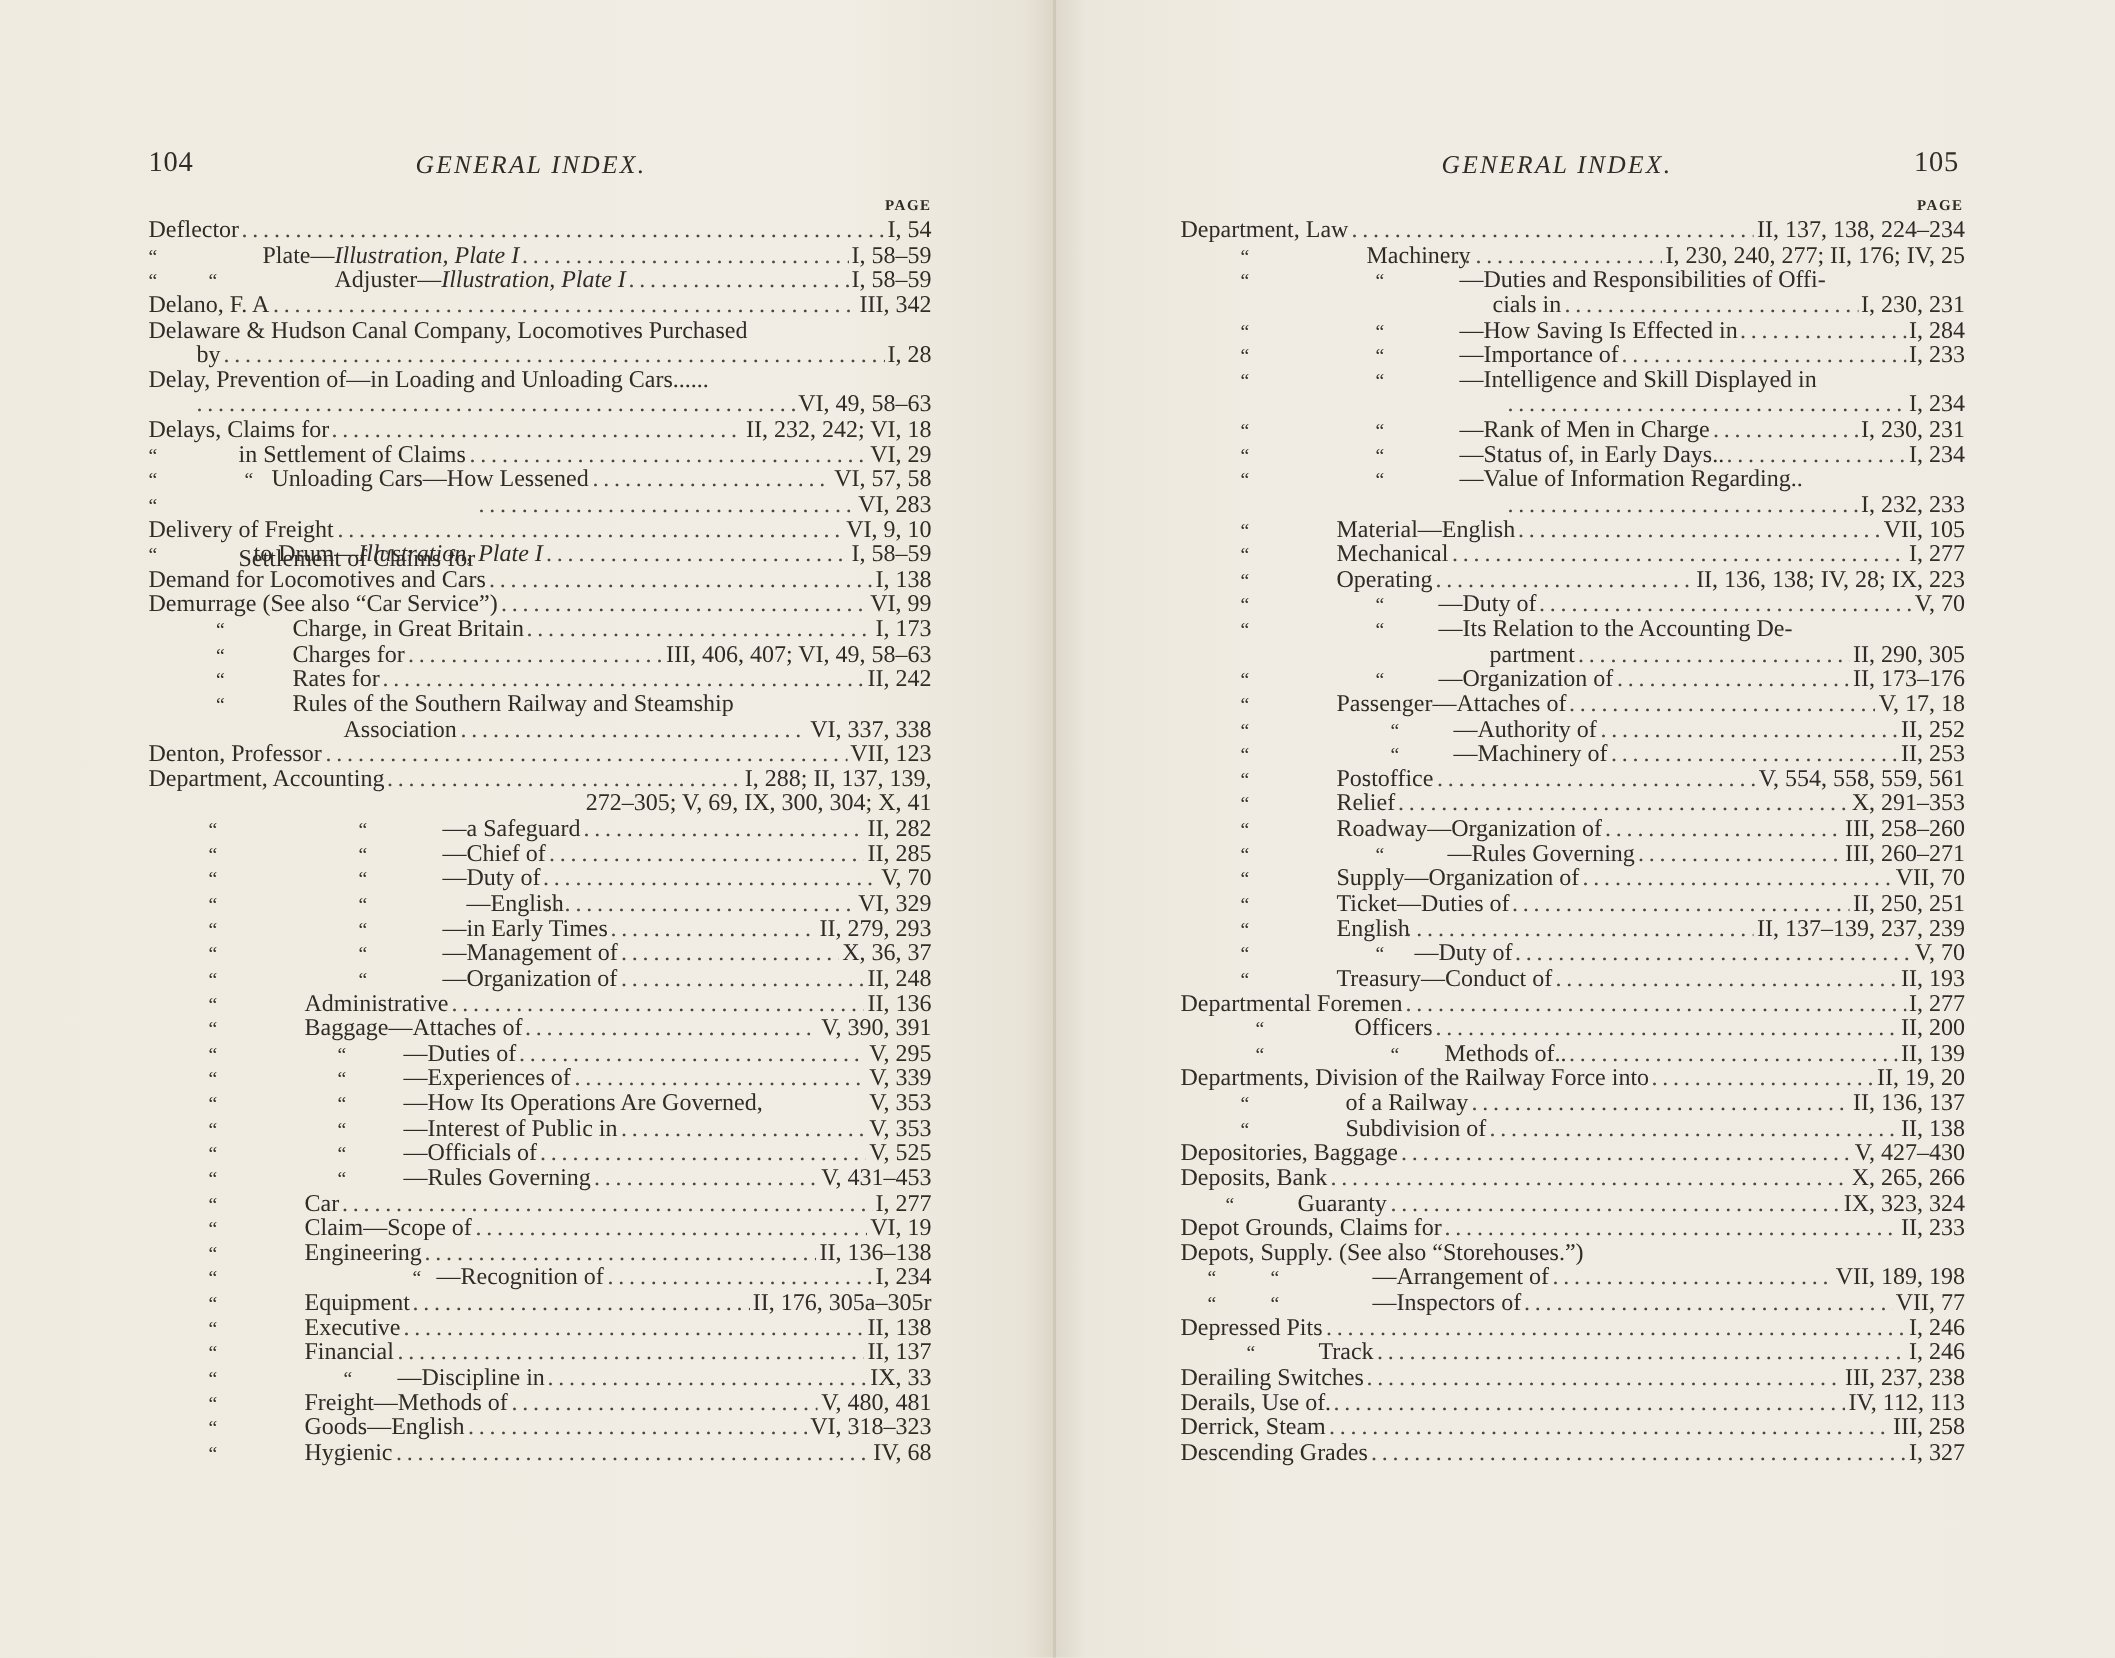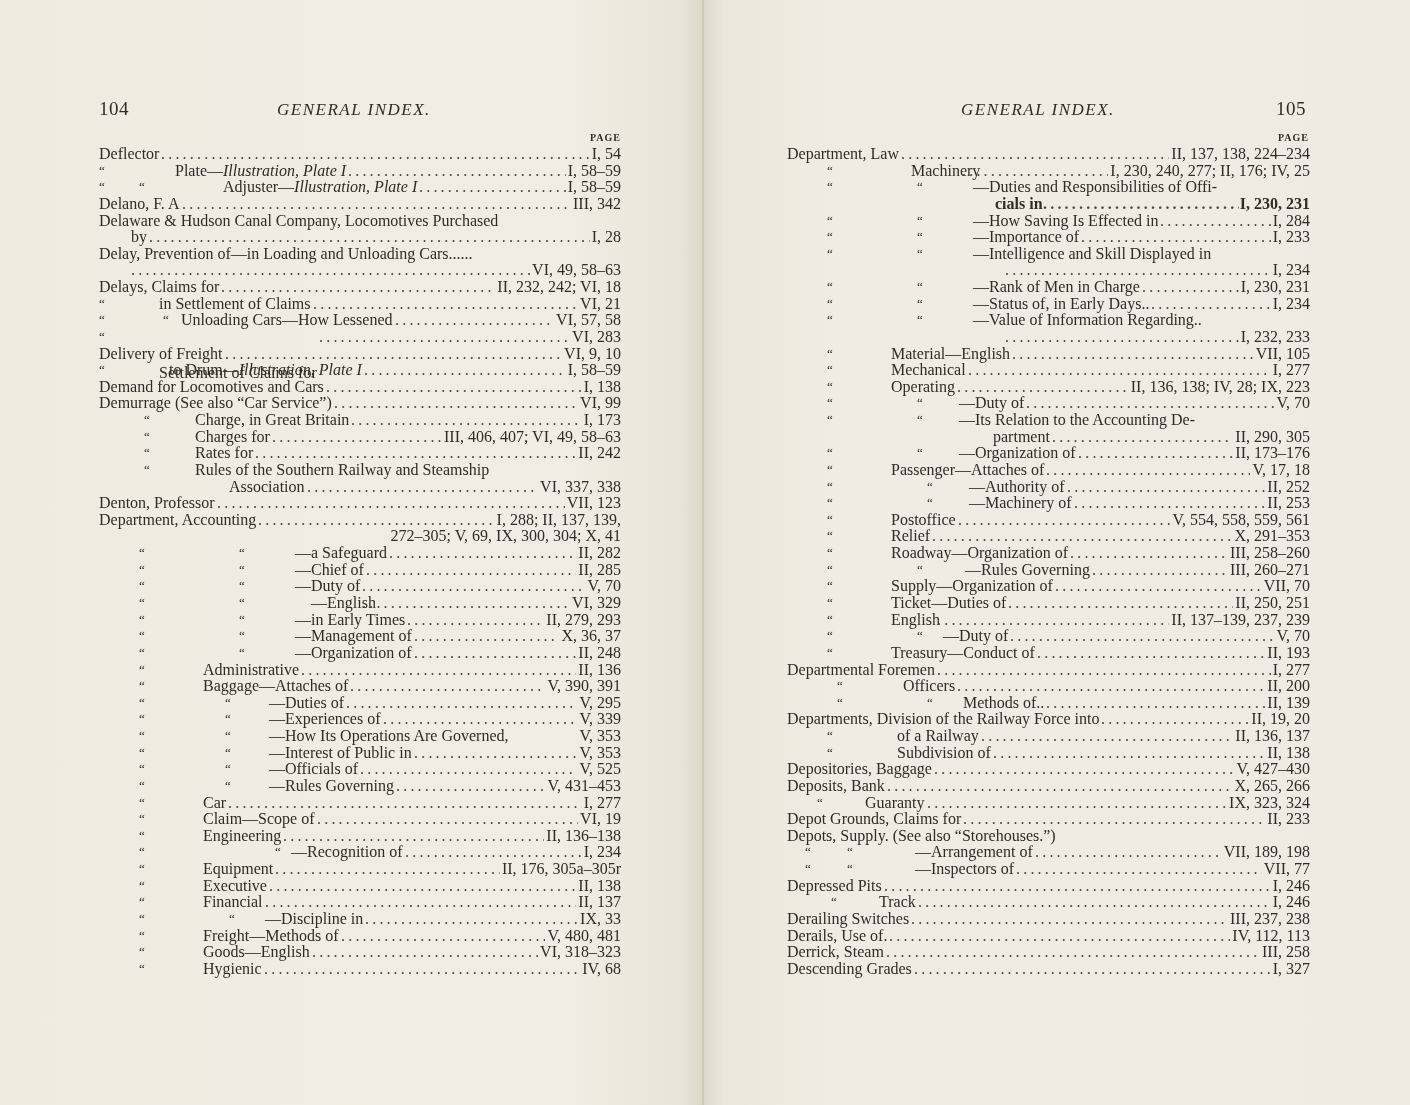--- a/index.html
+++ b/index.html
@@ -69,21 +69,21 @@
         <span class="lead" style="left: 32px; width: 399px;">........................................................................................................................................................................................................</span>
       </div>
       <div class="line" style="left: 99px; width: 522px; top: 278.04px;">
         <span class="t" style="left: 0px;"><span>Delays, Claims for</span></span>
         <span class="ref">II, 232, 242; VI,  18</span>
         <span class="lead" style="left: 122px; width: 274px;">........................................................................................................................................................................................................</span>
       </div>
       <div class="line" style="left: 99px; width: 522px; top: 294.67px;">
         <span class="q" style="left: 0px;">“</span>
         <span class="t" style="left: 60px;"><span>in Settlement of Claims</span></span>
-        <span class="ref">VI,  21</span>
+        <span class="ref">VI,  29</span>
         <span class="lead" style="left: 214px; width: 265px;">........................................................................................................................................................................................................</span>
       </div>
       <div class="line" style="left: 99px; width: 522px; top: 311.3px;">
         <span class="q" style="left: 0px;">“</span>
         <span class="q" style="left: 64px;">“</span>
         <span class="t" style="left: 82px;"><span>Unloading Cars—How Lessened</span></span>
         <span class="ref">VI, 57,  58</span>
         <span class="lead" style="left: 296px; width: 159px;">........................................................................................................................................................................................................</span>
       </div>
       <div class="line" style="left: 99px; width: 522px; top: 327.93px;">
@@ -343,21 +343,21 @@
         <span class="t" style="left: 104px; margin-left: 20px;"><span>Machinery</span></span>
         <span class="ref">I, 230, 240, 277;  II, 176; IV,  25</span>
         <span class="lead" style="left: 175px; width: 146px;">........................................................................................................................................................................................................</span>
       </div>
       <div class="line" style="left: 84px; width: 523px; top: 178.26px;">
         <span class="q" style="left: 40px;">“</span>
         <span class="q" style="left: 130px;">“</span>
         <span class="t" style="left: 186px;"><span>—Duties and Responsibilities of Offi-</span></span>
         <span class="ref"></span>
       </div>
-      <div class="line" style="left: 84px; width: 523px; top: 194.89px; font-weight: bold;">
+      <div class="line" style="left: 84px; width: 523px; top: 194.89px;">
         <span class="t" style="left: 208px;"><span>cials in</span></span>
         <span class="ref">I, 230,  231</span>
         <span class="lead" style="left: 256px; width: 196px;">........................................................................................................................................................................................................</span>
       </div>
       <div class="line" style="left: 84px; width: 523px; top: 211.52px;">
         <span class="q" style="left: 40px;">“</span>
         <span class="q" style="left: 130px;">“</span>
         <span class="t" style="left: 186px;"><span>—How Saving Is Effected in</span></span>
         <span class="ref">I, 284</span>
         <span class="lead" style="left: 373px; width: 111px;">........................................................................................................................................................................................................</span>

